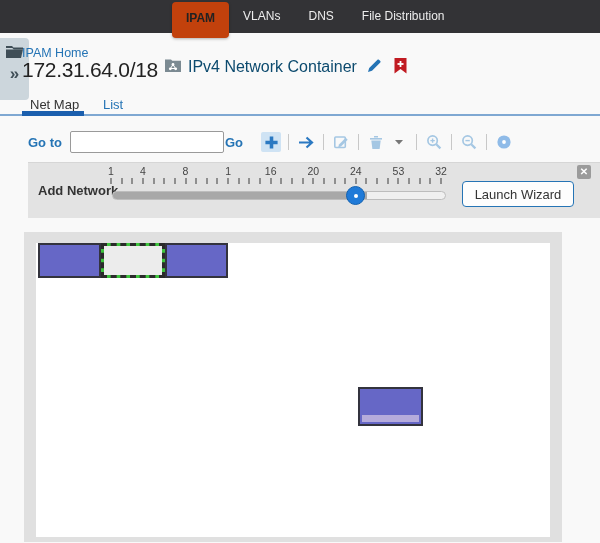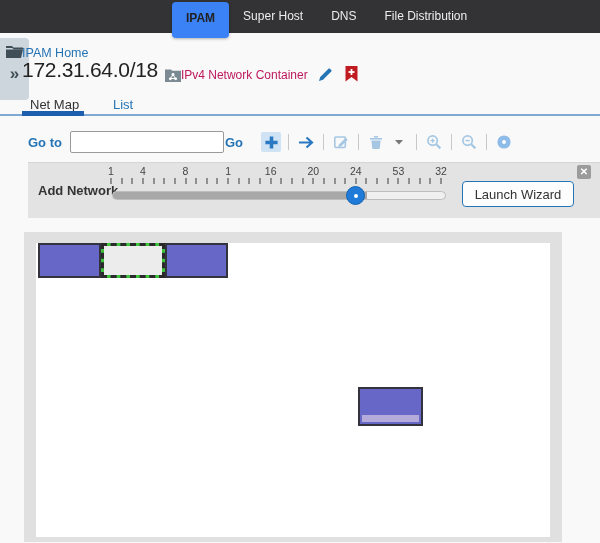--- a/index.html
+++ b/index.html
@@ -3,43 +3,43 @@
 <meta charset="utf-8">
 <style>
   html,body{margin:0;padding:0;}
   .page{position:relative;width:600px;height:543px;background:#f9f9f9;overflow:hidden;
         font-family:"Liberation Sans",sans-serif;-webkit-font-smoothing:antialiased;}
 
   
   .topnav{position:absolute;left:0;top:0;right:0;height:33px;background:#333336;
           display:flex;align-items:flex-start;padding-left:172px;box-sizing:border-box;}
   .nav-tab{color:#ededed;font-size:12px;line-height:33px;padding:0 14px;white-space:nowrap;cursor:pointer;}
-  .nav-tab.active{background:#3b82f6;color:#222;font-weight:bold;border-radius:4px;
+  .nav-tab.active{background:#c2410c;color:#222;font-weight:bold;border-radius:4px;
           margin-top:2px;height:36px;line-height:33px;box-shadow:0 1px 3px rgba(0,0,0,.3);}
 
   
   .side-panel{position:absolute;left:0;top:38px;width:29px;height:62px;background:#ccd6dc;
           border-radius:0 4px 4px 0;display:flex;flex-direction:column;align-items:center;padding-top:6px;box-sizing:border-box;}
   .side-panel .chev{color:#3f4e57;font-size:17px;font-weight:bold;line-height:20px;margin-top:2px;cursor:pointer;}
 
   .breadcrumb{position:absolute;left:22px;top:46px;font-size:12.5px;color:#2574b5;cursor:pointer;}
 
-  .title-row{position:absolute;left:22px;top:58px;display:flex;align-items:flex-end;}
+  .title-row{position:absolute;left:22px;top:58px;display:flex;align-items:flex-start;}
   .page-title{font-size:21px;color:#222;letter-spacing:-0.3px;}
-  .subtitle{font-size:12px;color:#be185d;}
+  .subtitle{font-size:16px;color:#0c4a6e;margin-left:7px;}
   .title-row svg{display:block;}
   .nc-icon{margin-left:7px;}
   .pencil{margin-left:10px;cursor:pointer;}
   .bookmark{margin-left:12px;cursor:pointer;}
 
   
   .viewtabs{position:absolute;left:0;top:92px;right:0;height:22px;border-bottom:2px solid #7fa8d2;}
   .vtab{position:absolute;top:5px;font-size:13px;}
   .vtab.active{left:30px;color:#333;}
-  .vtab.link{left:113px;color:#2574b5;cursor:pointer;}
+  .vtab.link{left:103px;color:#2574b5;cursor:pointer;}
   .vtab-bar{position:absolute;left:22px;bottom:-2px;width:62px;height:5px;background:#1b5fae;}
 
   
   .goto-row{position:absolute;left:28px;top:128px;right:0;height:28px;display:flex;align-items:center;}
   .goto-label,.go-btn{font-size:13px;font-weight:bold;color:#2574b5;}
   .goto-input{width:144px;height:18px;margin-left:8px;border:1px solid #9a9a9a;border-radius:2px;
           font-size:12px;padding:1px 4px;background:#fff;}
   .go-btn{margin-left:1px;cursor:pointer;}
   .toolbar{display:flex;align-items:center;margin-left:18px;gap:7px;}
   .tb-sep{width:1px;height:16px;background:#c8c8c8;}
@@ -74,21 +74,21 @@
                      linear-gradient(#3ec43e,#3ec43e) border-box;}
   .block .strip{position:absolute;left:2px;right:2px;bottom:2px;height:7px;background:#b5abdb;}
 </style>
 </head>
 <body>
 
 <div class="page">
 
   <div class="topnav">
       <span class="nav-tab active">IPAM</span>
-      <span class="nav-tab">Super Host</span>
+      <span class="nav-tab">VLANs</span>
       <span class="nav-tab">DNS</span>
       <span class="nav-tab">File Distribution</span>
     </div>
 
   <div class="side-panel">
     <span>
       <svg width="17" height="13" viewBox="0 0 17 13">
           <path d="M0 1h6l1.5 1.5H17v2H7.8L6.3 3H0z" fill="#3f4e57"></path>
           <path d="M0 4.5h17L15 13H0z" fill="#3f4e57"></path>
         </svg>

